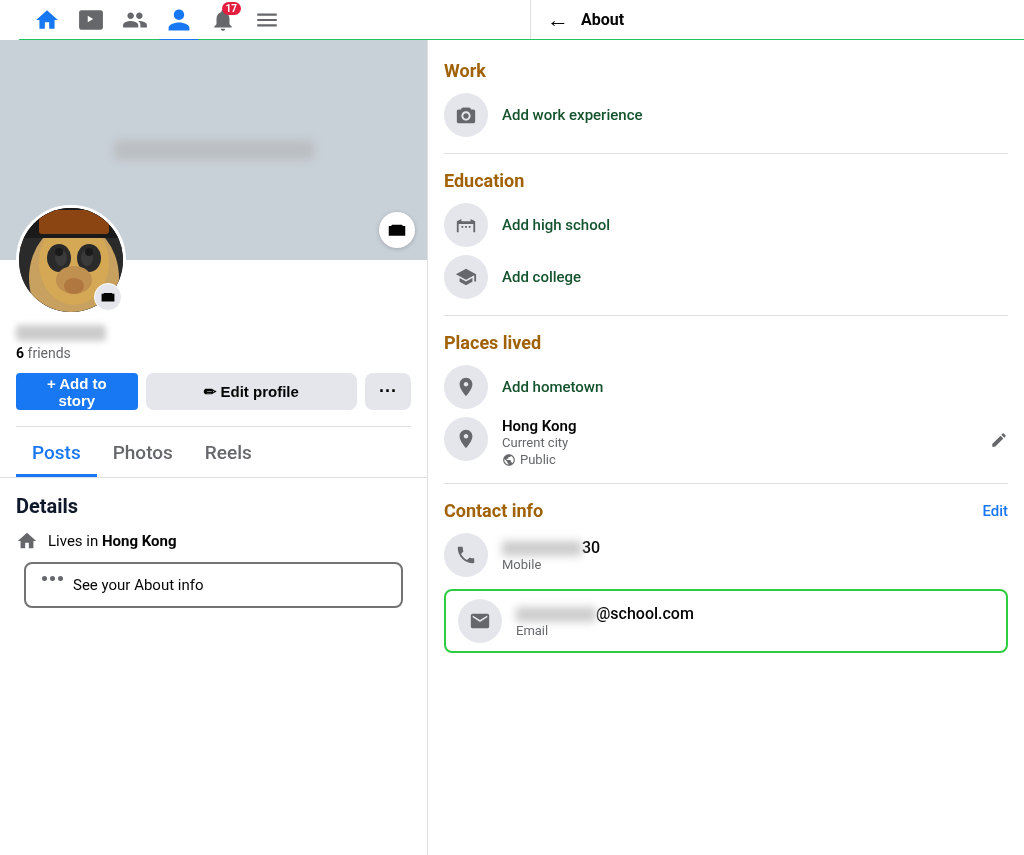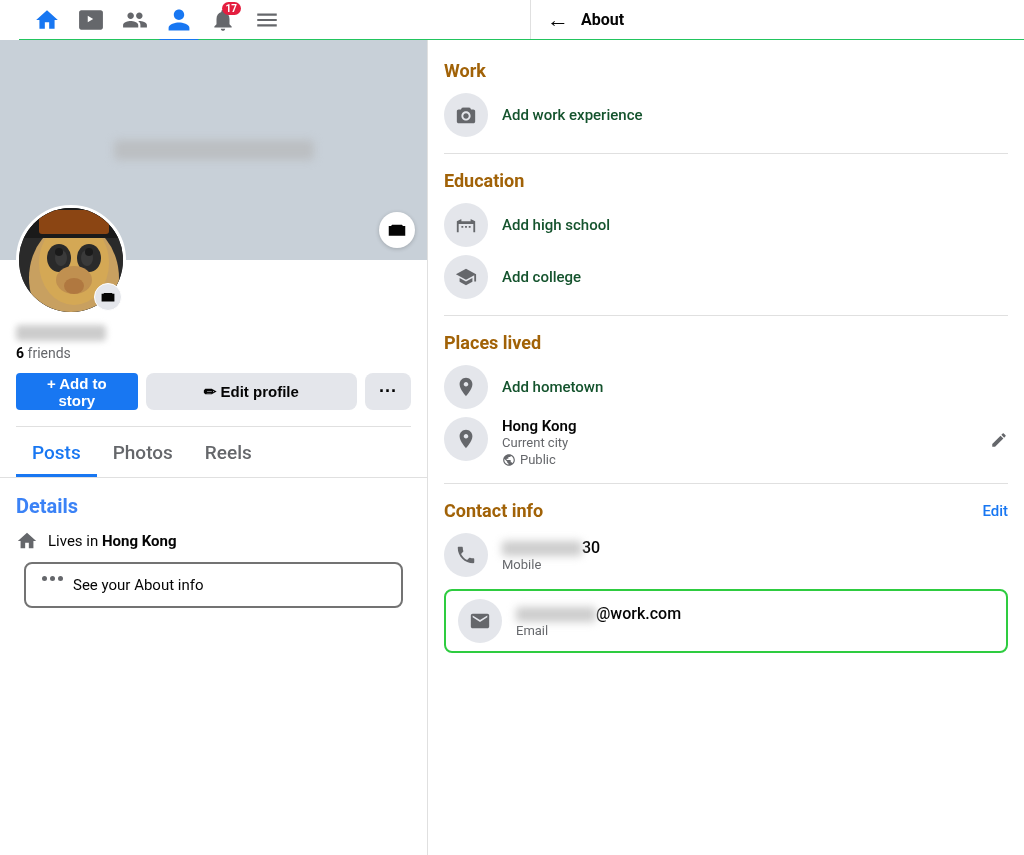--- a/index.html
+++ b/index.html
@@ -201,21 +201,21 @@
       border-bottom: 3px solid #1877f2;
     }
 
     
     .details-section {
       padding: 16px;
     }
     .details-title {
       font-size: 20px;
       font-weight: bold;
-      color: #3b82f6;
+      color: #0f172a;
       margin-bottom: 12px;
     }
     .detail-item {
       display: flex;
       align-items: center;
       gap: 10px;
       margin-bottom: 10px;
       font-size: 15px;
       color: #050505;
     }
@@ -610,21 +610,21 @@
       </div>
 
       <div class="email-box">
         <div class="contact-icon-circle">
           <svg viewBox="0 0 24 24" width="22" height="22" fill="#65676b">
               <path d="M20 4H4c-1.1 0-2 .9-2 2v12c0 1.1.9 2 2 2h16c1.1 0 2-.9 2-2V6c0-1.1-.9-2-2-2zm0 4l-8 5-8-5V6l8 5 8-5v2z"></path>
             </svg>
         </div>
         <div class="contact-info">
           <div class="contact-value">
-            <span class="contact-value-blur"></span><span>@work.com</span>
+            <span class="contact-value-blur"></span><span>@school.com</span>
           </div>
           <div class="contact-label">Email</div>
         </div>
       </div>
     </div>
 
   </div>
 </div>
 
 </body></html>

